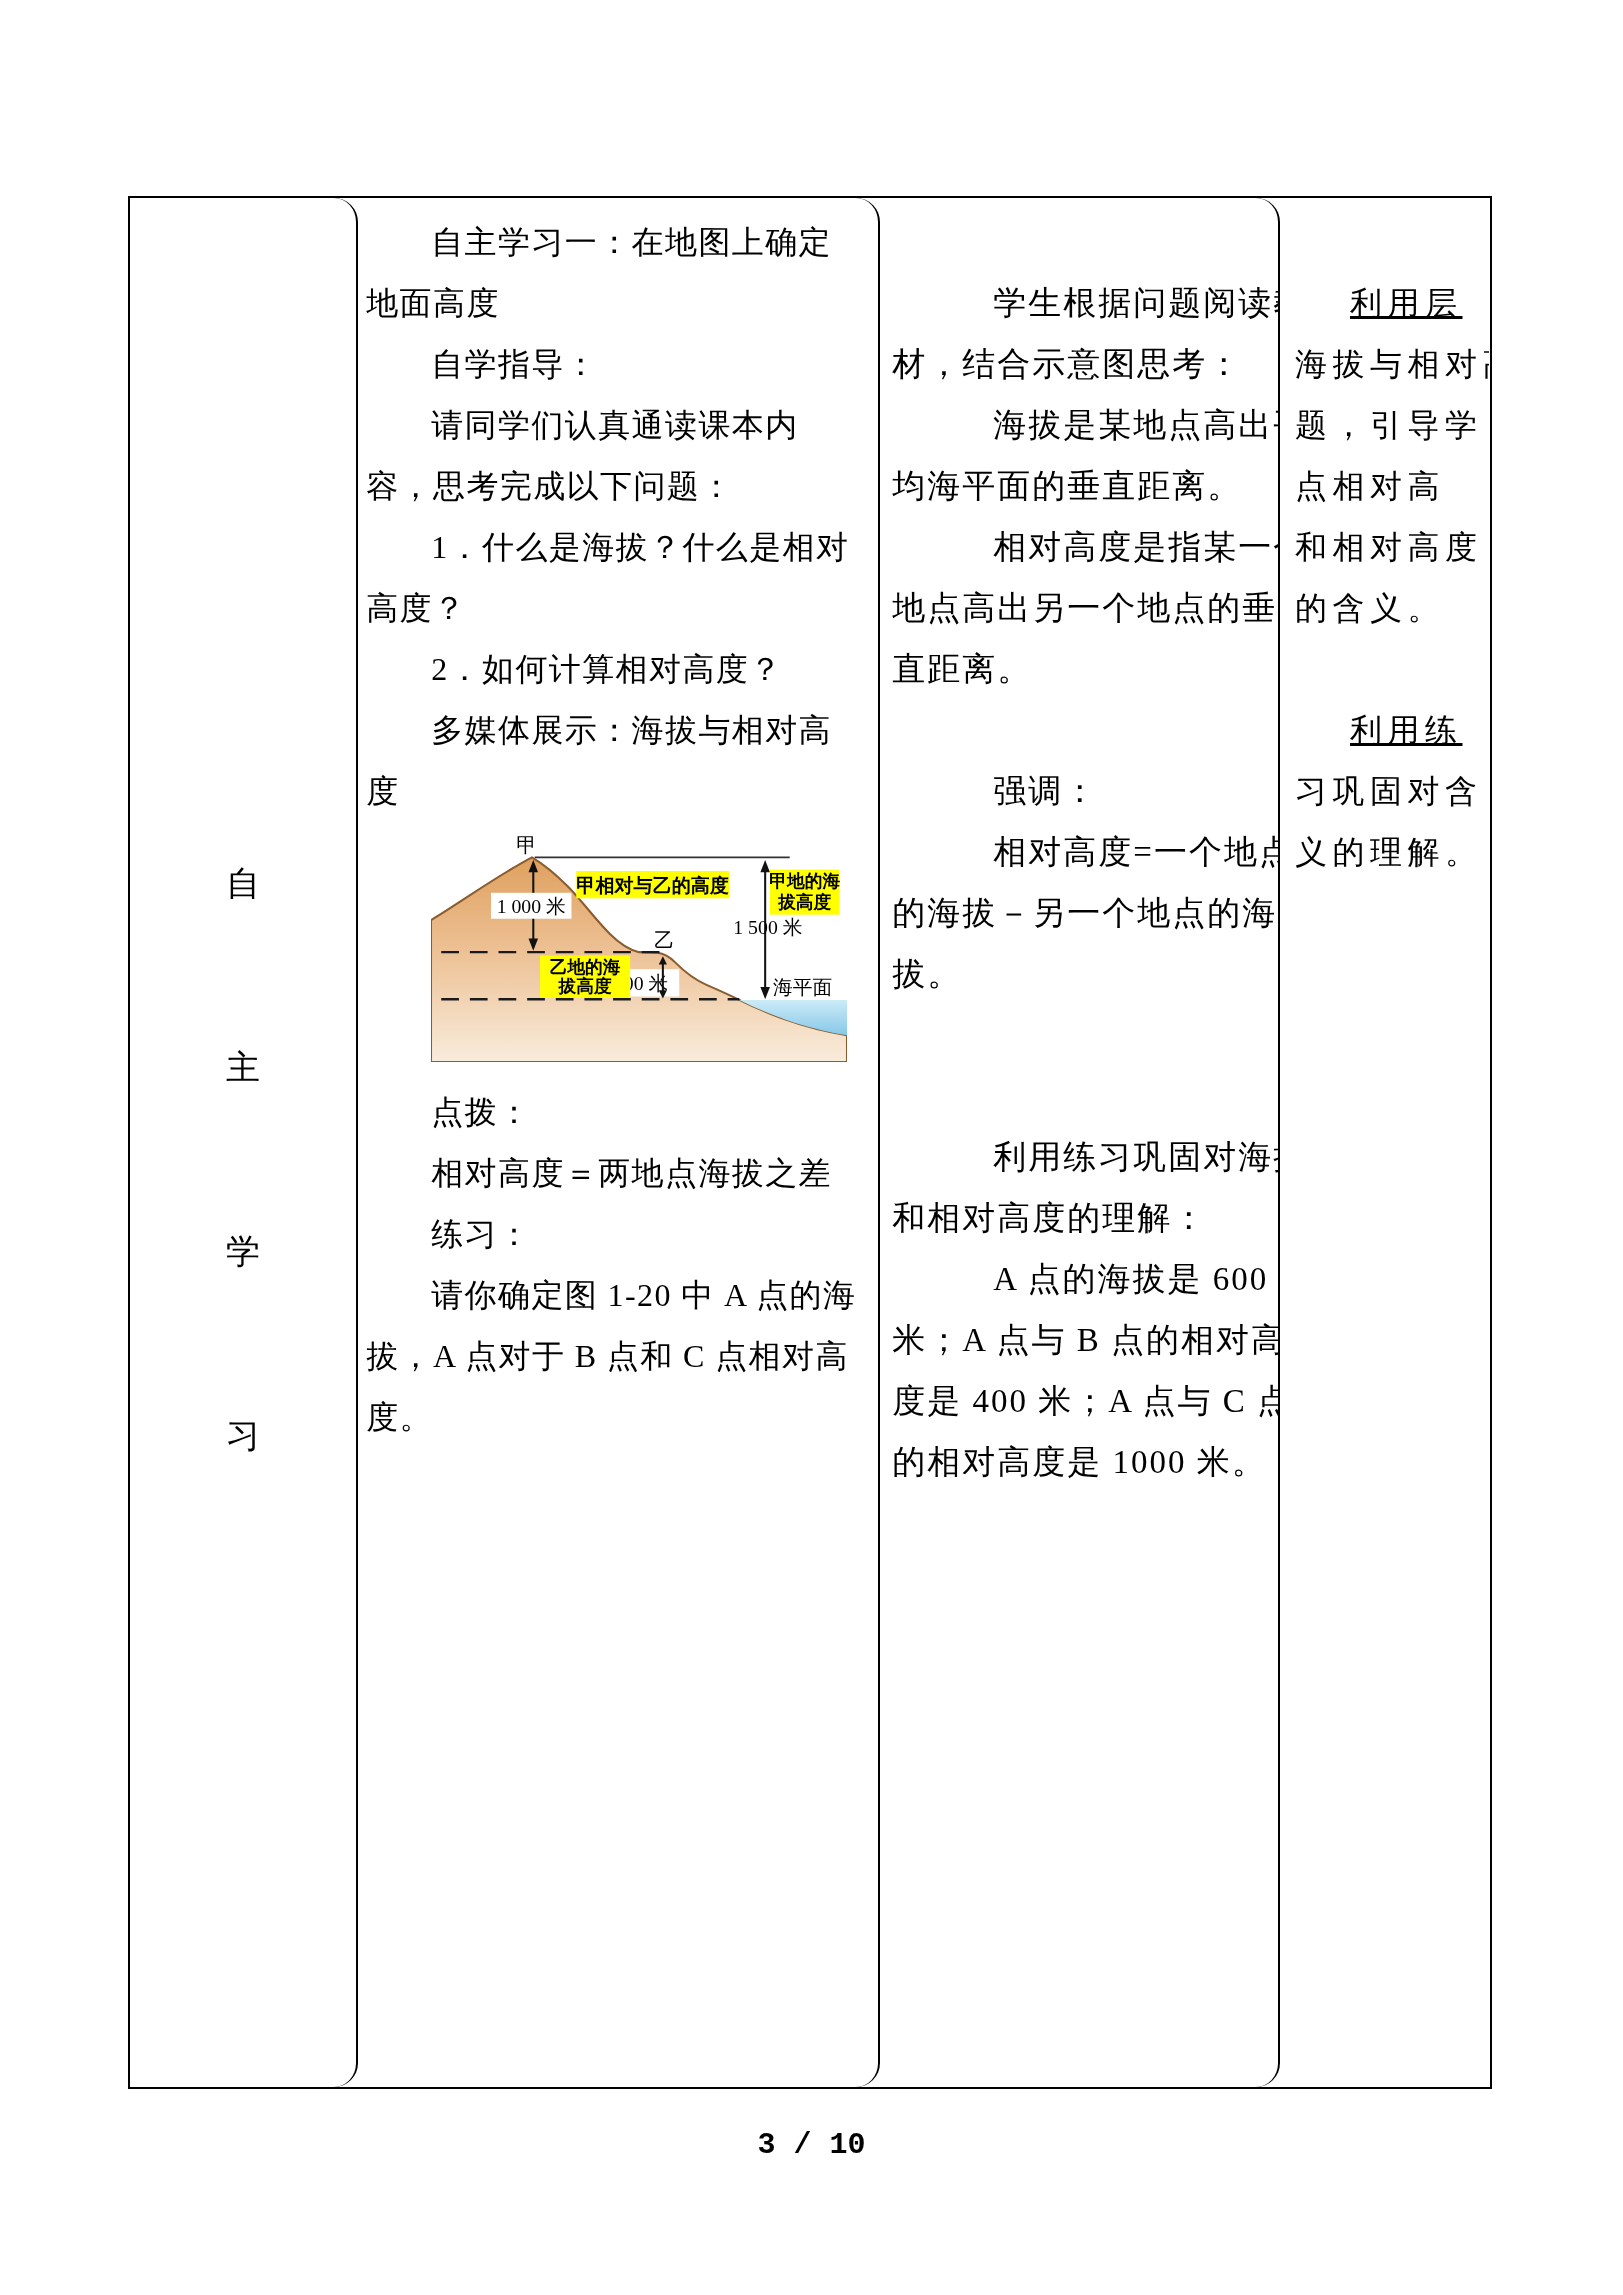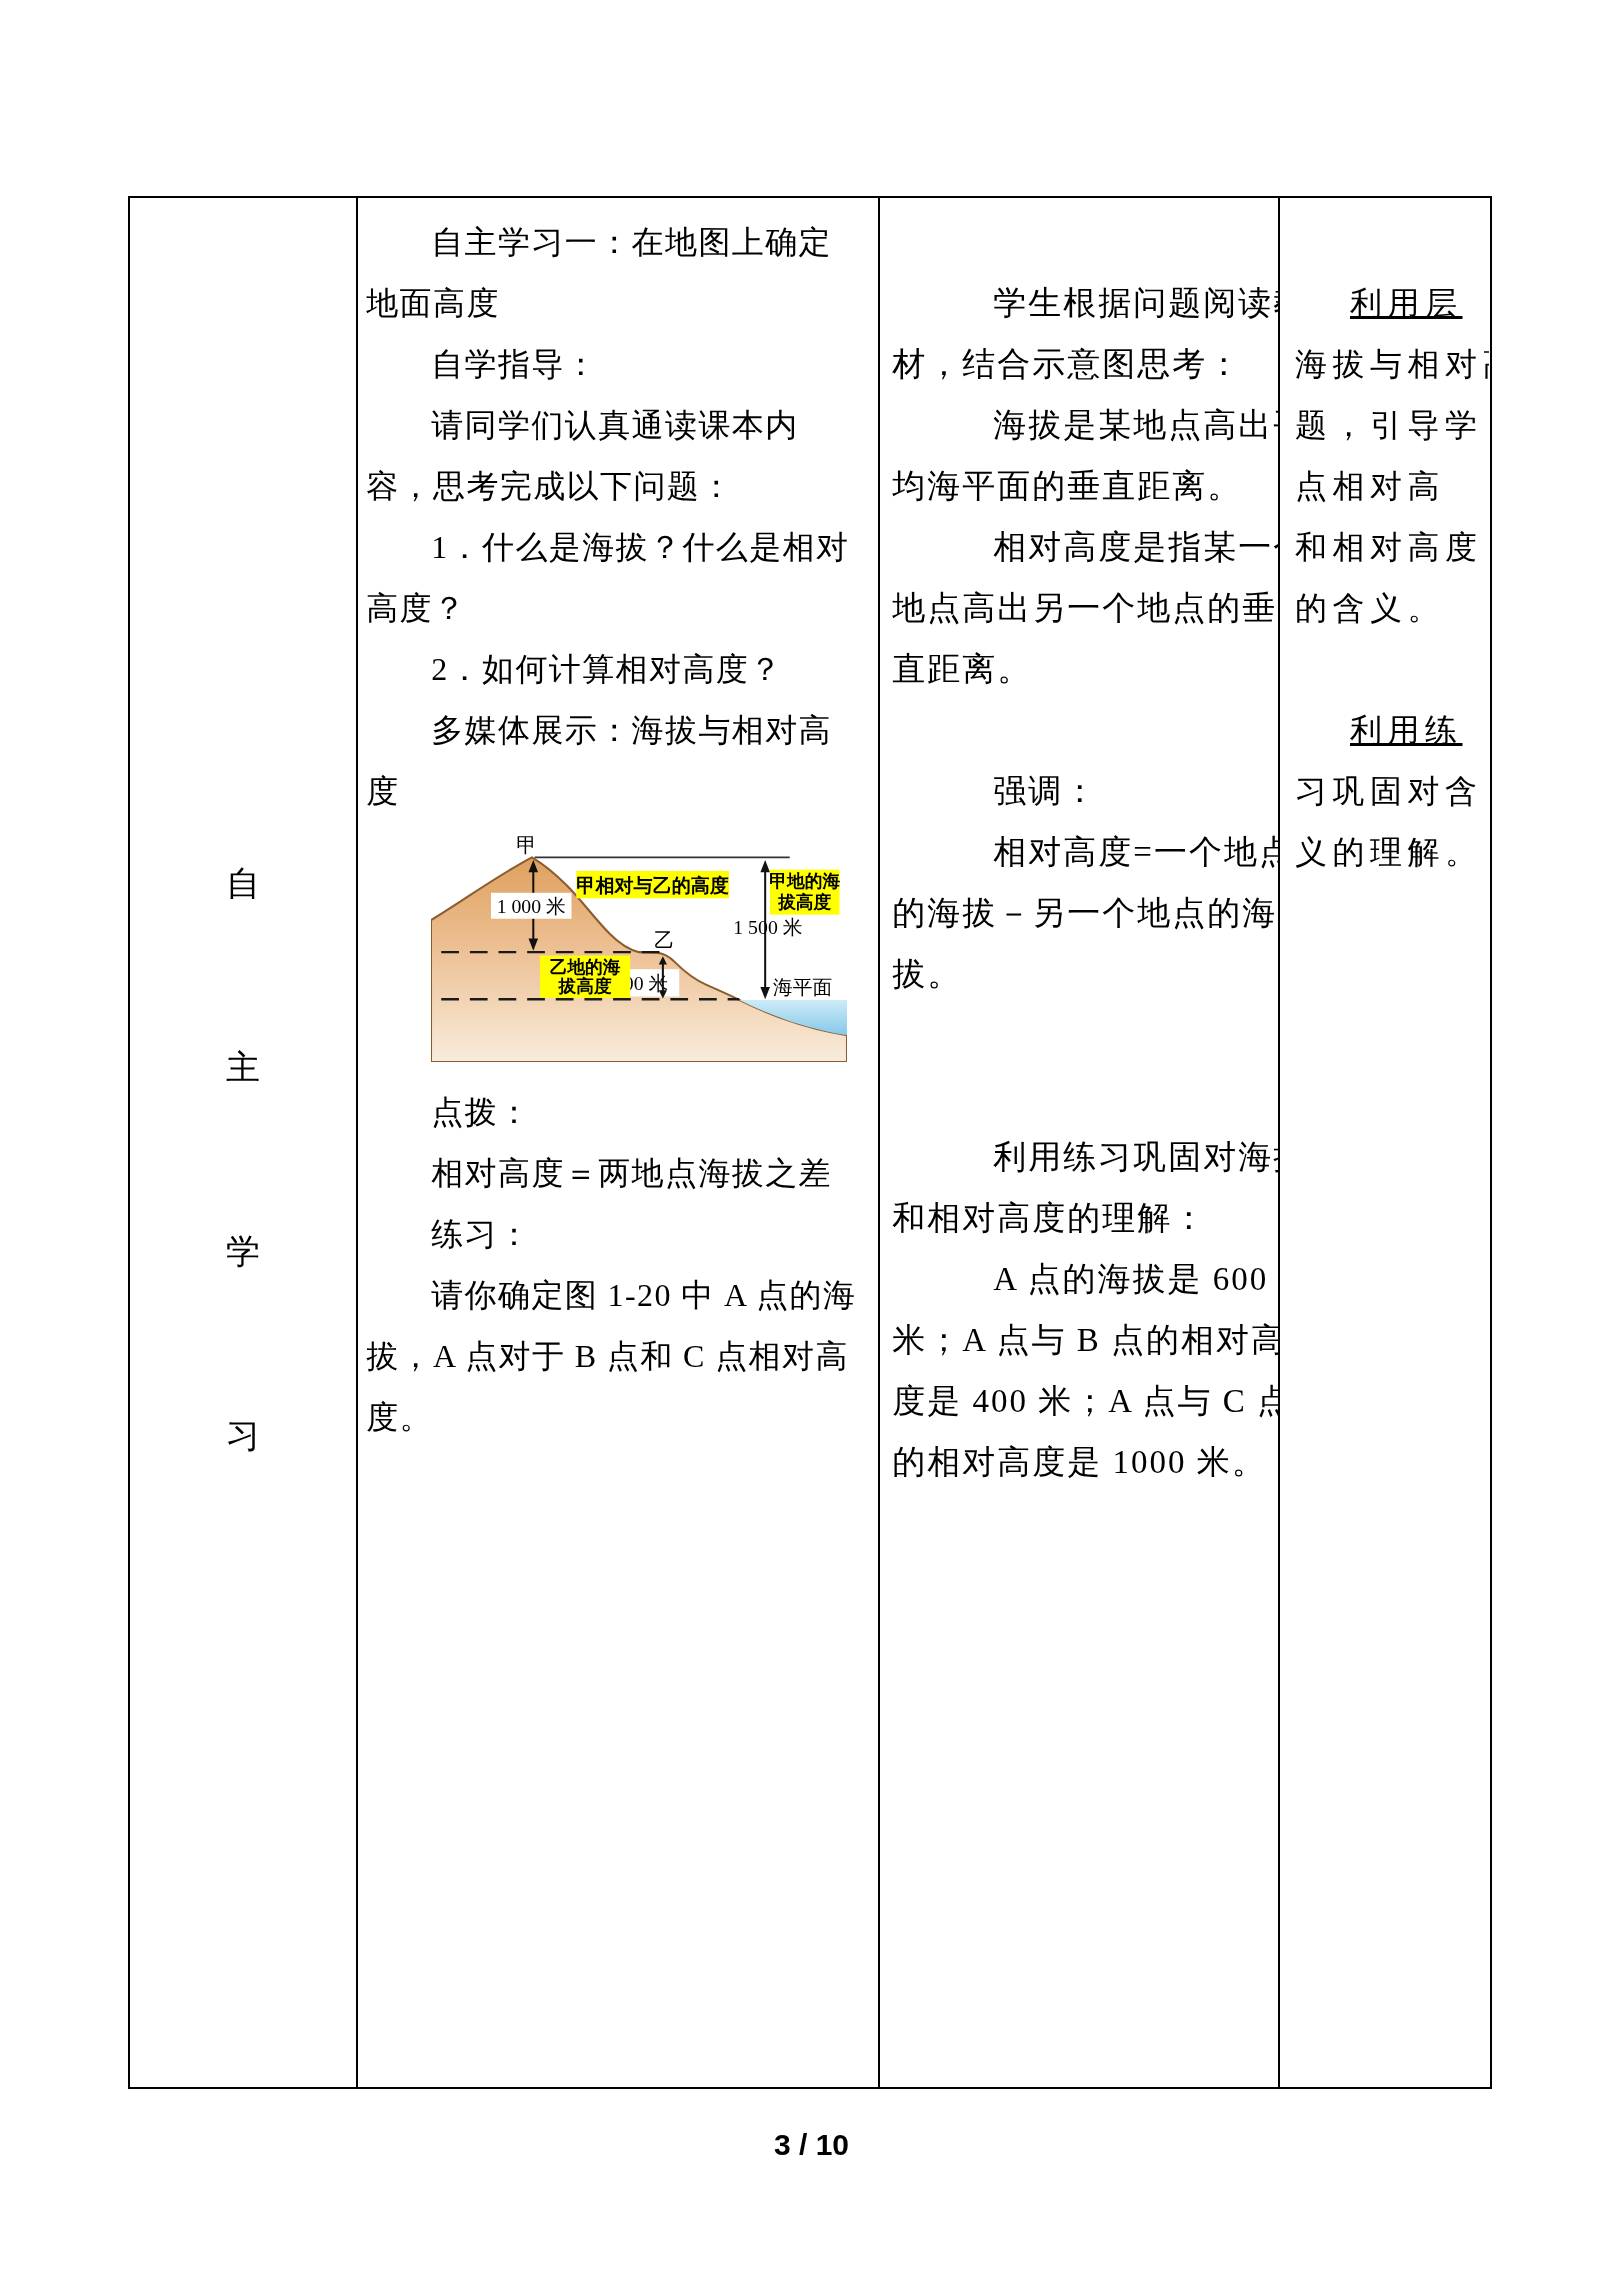--- a/index.html
+++ b/index.html
@@ -3,21 +3,21 @@
 <meta charset="utf-8">
 <style>
   html,body{margin:0;padding:0;background:#ffffff;}
   .page{position:relative;width:1623px;height:2295px;background:#ffffff;
         font-family:"Liberation Serif","DejaVu Serif",serif;color:#000;overflow:hidden;}
 
   
   .doc-table{position:absolute;left:128px;top:196px;width:1364px;height:1893px;
              box-sizing:border-box;border:2.7px solid #000;
              display:grid;grid-template-columns:228px 522px 400px 209px;}
-  .cell{box-sizing:border-box;border-right:2px solid #000;overflow:hidden;}
+  .cell{box-sizing:border-box;border-right:2px solid #000;overflow:hidden;border-radius:24px;}
   .cell:last-child{border-right:none;}
 
   
   .tline{height:61px;line-height:61px;font-size:32px;letter-spacing:1.4px;white-space:nowrap;}
 
   
   .cell-stage{display:flex;flex-direction:column;align-items:center;justify-content:center;
               gap:149px;padding-top:34px;}
   .cell-stage .tline{height:35px;line-height:35px;font-size:34px;letter-spacing:0;}
 
@@ -35,21 +35,21 @@
   .cell-purpose .tline{font-size:32px;letter-spacing:5.5px;}
   .cell-purpose .ind{padding-left:55px;text-decoration:underline;}
 
   
   .figure-wrap{margin:8.2px 0 20.5px 65px;width:416px;height:232px;}
   .fig-serif{font-family:"Liberation Serif","DejaVu Serif",serif;}
   .fig-sans{font-family:"Liberation Sans","DejaVu Sans",sans-serif;font-weight:bold;}
 
   
   .pageno{position:absolute;top:2128px;left:0;width:100%;text-align:center;
-          font-family:Liberation Sans, sans-serif;font-weight:bold;font-size:30px;}
+          font-family:Liberation Mono, monospace;font-weight:bold;font-size:30px;}
 </style>
 </head>
 <body>
 
 <div class="page">
 
   <div class="doc-table">
 
     <div class="cell cell-stage">
         <div class="tline">自</div>

